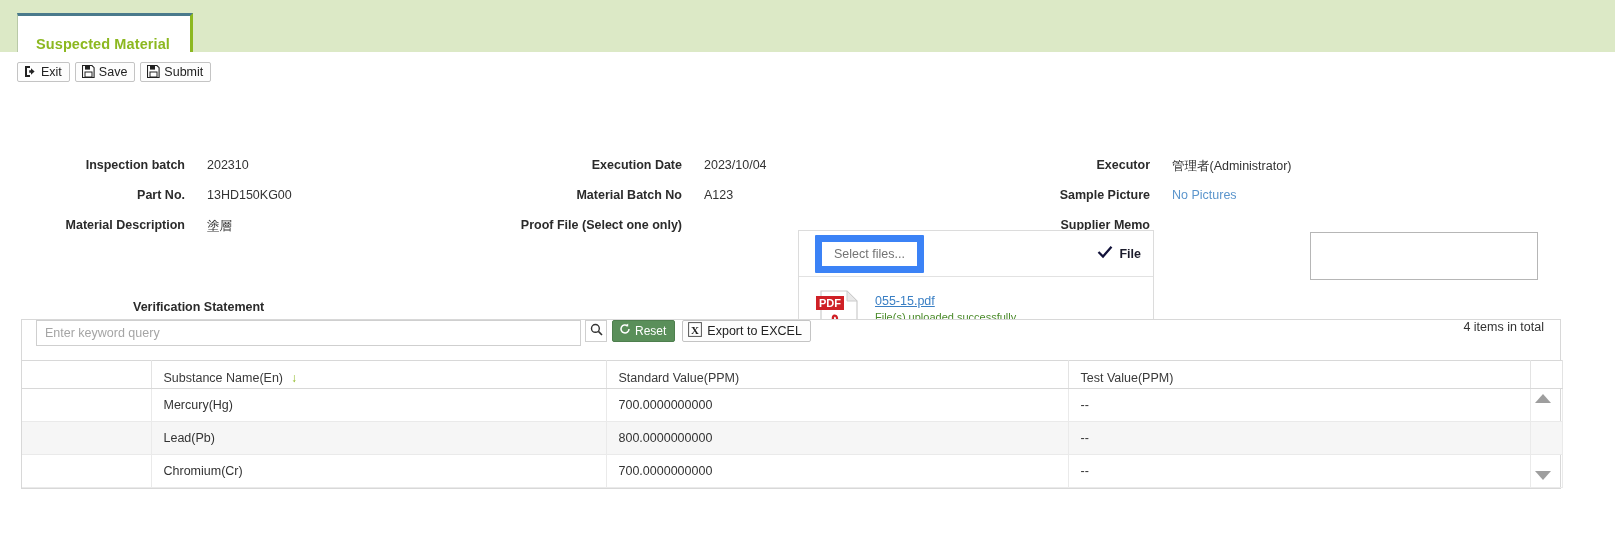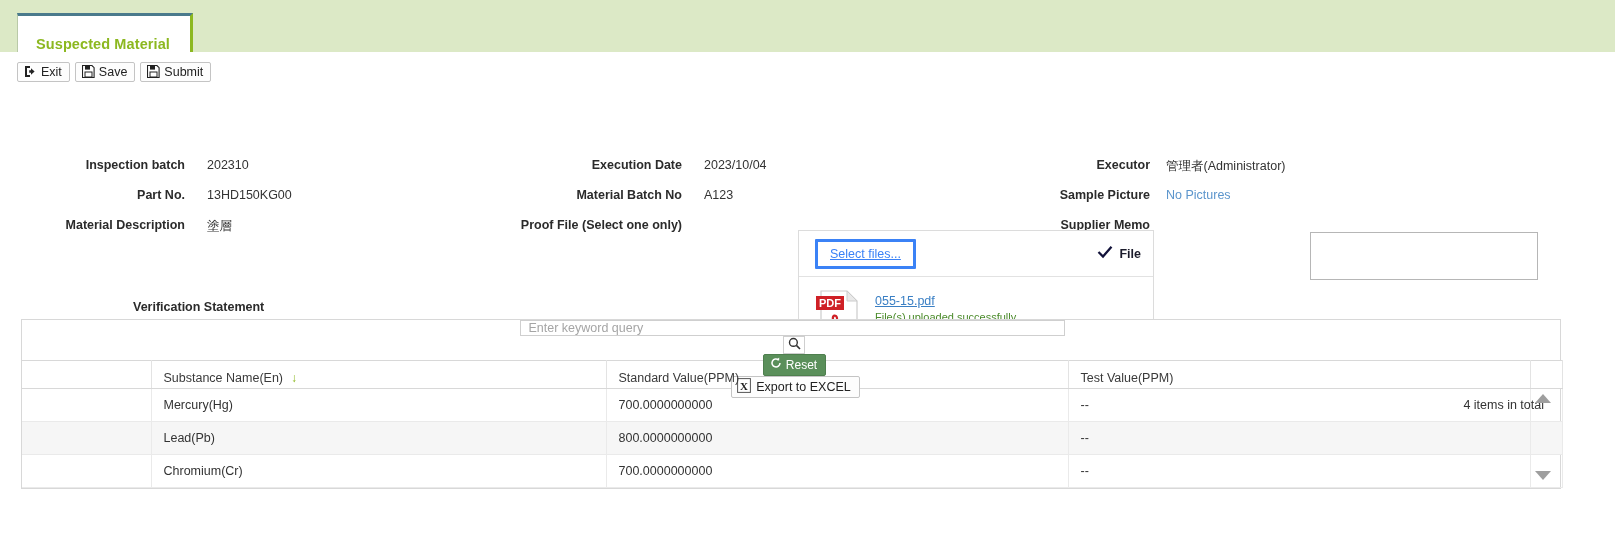--- a/index.html
+++ b/index.html
@@ -91,21 +91,21 @@
   .c1-label { width: 165px; }
   .c1 { left: 20px; }
   .c1 .fvalue { margin-left: 22px; }
   
   .c2-label { width: 212px; }
   .c2 { left: 470px; }
   .c2 .fvalue { margin-left: 22px; }
   
   .c3-label { width: 180px; }
   .c3 { left: 970px; }
-  .c3 .fvalue { margin-left: 16px; }
+  .c3 .fvalue { margin-left: 22px; }
 
   
   .upload {
     position: absolute;
     left: 798px;
     top: 148px;
     width: 356px;
     background: #fff;
     border: 1px solid #dcdcdc;
     border-bottom: 2px solid #3f7d16;
@@ -114,28 +114,27 @@
   .upload-head {
     display: flex;
     align-items: center;
     justify-content: space-between;
     height: 46px;
     border-bottom: 1px solid #e2e2e2;
     padding: 0 12px 0 16px;
     box-sizing: border-box;
   }
   .select-files {
-    border: 3px solid #3b82f6;
+    border: 7px solid #3b82f6;
     background: #fff;
-    color: #3b82f6;
+    color: #737373;
     font-size: 12.5px;
     padding: 5px 12px;
     cursor: pointer;
     border-radius: 1px;
-    text-decoration: underline;
   }
   .done {
     display: flex;
     align-items: center;
     gap: 6px;
     font-size: 12.5px;
     color: #1b1b2b;
     font-weight: bold;
   }
   .upload-body {
@@ -186,25 +185,24 @@
     left: 21px;
     top: 319px;
     width: 1540px;
     border: 1px solid #d8d8d8;
     border-top: 1px solid #d8d8d8;
     background: #fff;
     box-sizing: border-box;
   }
   .panel-head {
     display: flex;
-    align-items: center;
+    align-items: flex-start;
     height: 40px;
     padding: 0 12px 0 14px;
     box-sizing: border-box;
-    flex-direction: column;
   }
   .search-input {
     width: 545px;
     height: 26px;
     border: 1px solid #cfcfcf;
     box-sizing: border-box;
     padding: 0 8px;
     font-size: 12.5px;
     font-family: "Liberation Sans", sans-serif;
     color: #333;

